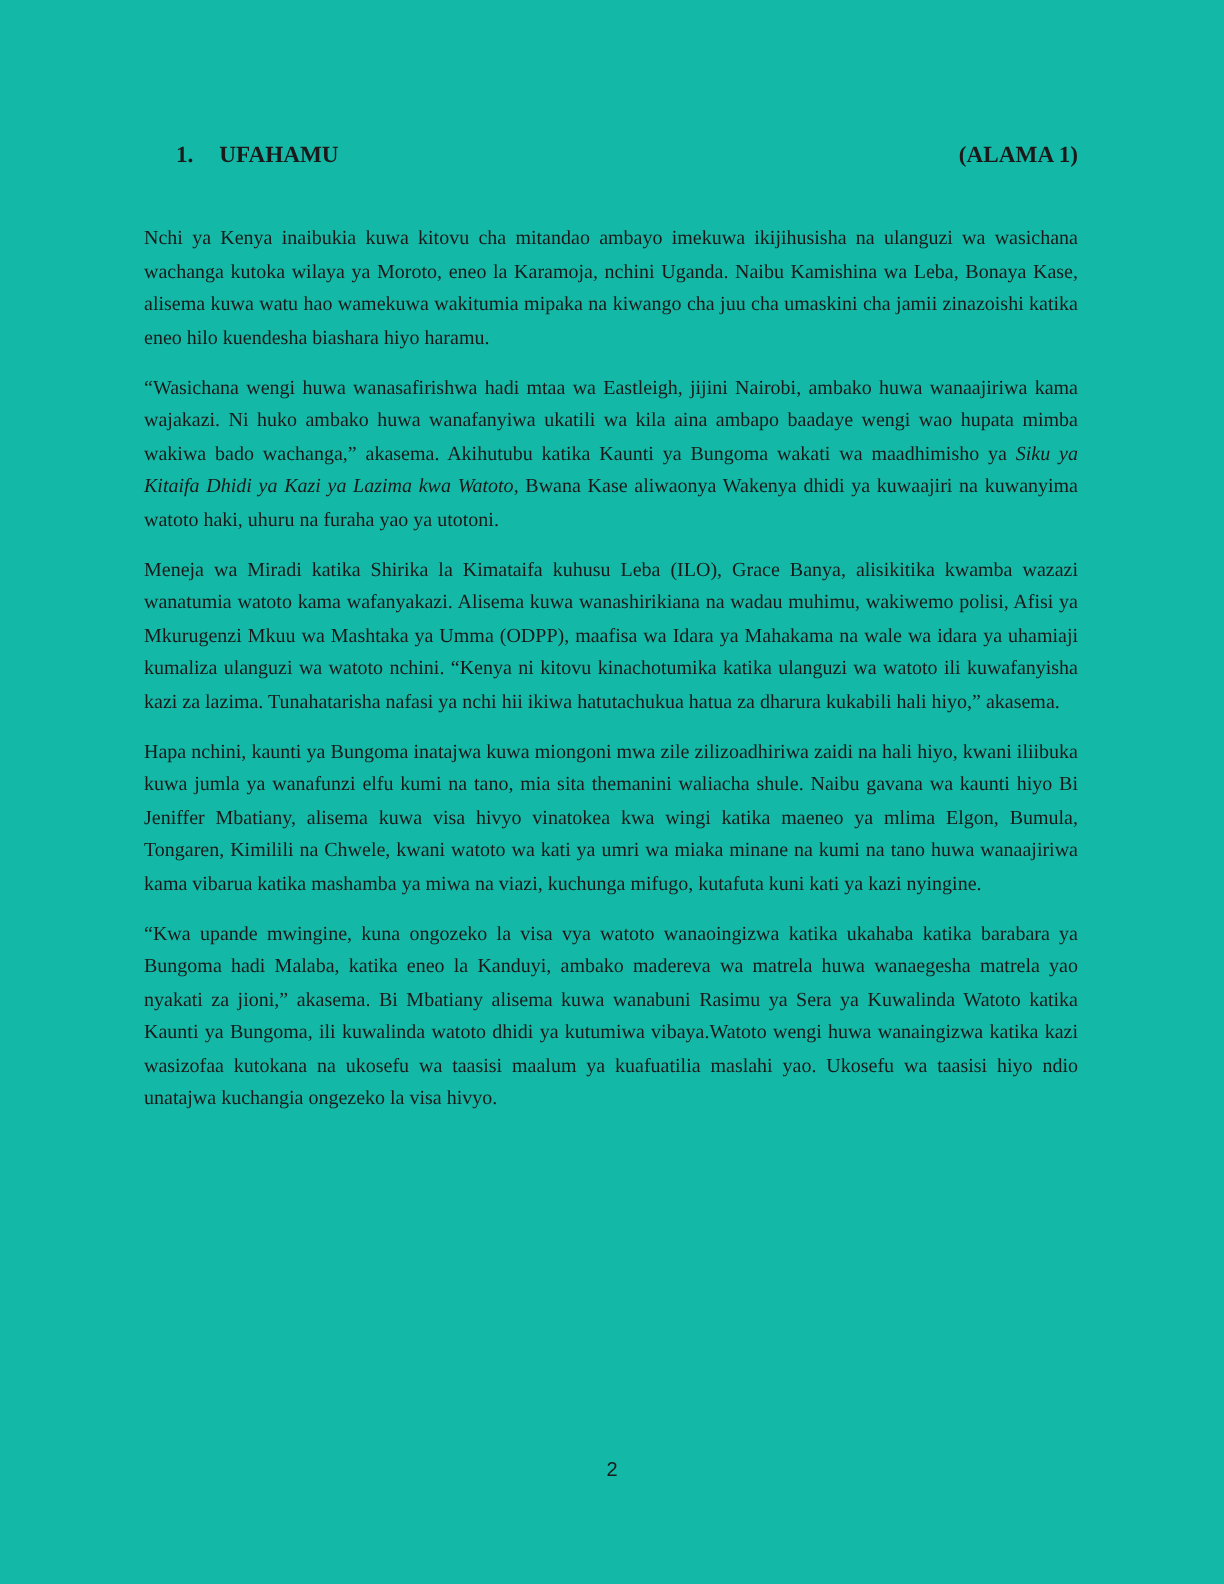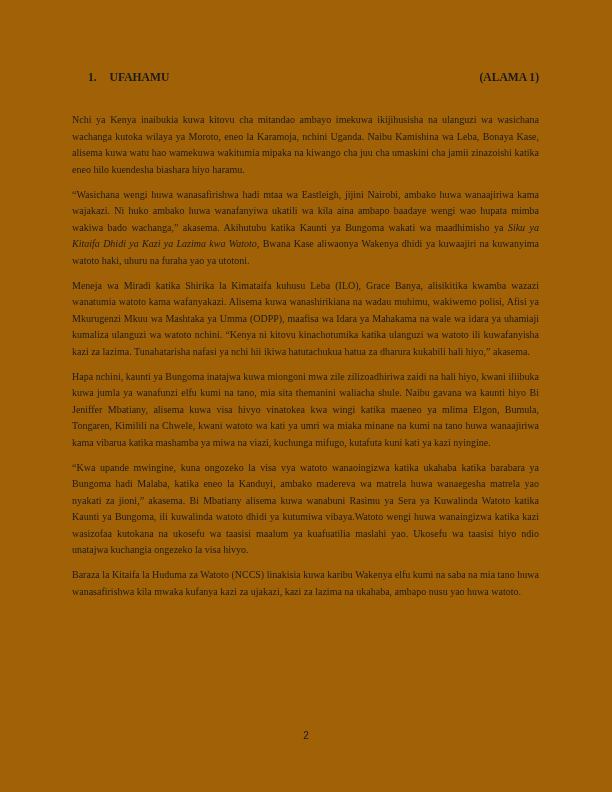--- a/index.html
+++ b/index.html
@@ -1,19 +1,19 @@
 <!DOCTYPE html>
 <html><head>
 <meta charset="utf-8">
 <style>
   html, body { margin: 0; padding: 0; background: #ffffff; }
   body { width: 612px; height: 792px; position: relative; overflow: hidden; }
   .page {
     position: absolute; left: 0; top: 0; width: 612px; height: 792px;
-    background: #a16207; color: #1a1a1a;
+    background: #14b8a6; color: #1a1a1a;
     font-family: "Liberation Serif", "DejaVu Serif", serif;
   }
   .heading {
     position: absolute; left: 88px; top: 71px; width: 451px;
     font-weight: bold; font-size: 11.6px; line-height: 14px;
     display: flex; justify-content: space-between;
   }
   .heading .num { margin-right: 10px; }
   .body {
     position: absolute; left: 72px; top: 112px; width: 467px;
@@ -38,17 +38,16 @@
     </span>
     <span>(ALAMA 1)</span>
   </div>
 
   <div class="body">
     <p>Nchi ya Kenya inaibukia kuwa kitovu cha mitandao ambayo imekuwa ikijihusisha na ulanguzi wa wasichana wachanga kutoka wilaya ya Moroto, eneo la Karamoja, nchini Uganda. Naibu Kamishina wa Leba, Bonaya Kase, alisema kuwa watu hao wamekuwa wakitumia mipaka na kiwango cha juu cha umaskini cha jamii zinazoishi katika eneo hilo kuendesha biashara hiyo haramu.</p>
     <p><span>“Wasichana wengi huwa wanasafirishwa hadi mtaa wa Eastleigh, jijini Nairobi, ambako huwa wanaajiriwa kama wajakazi. Ni huko ambako huwa wanafanyiwa ukatili wa kila aina ambapo baadaye wengi wao hupata mimba wakiwa bado wachanga,” akasema. Akihutubu katika Kaunti ya Bungoma wakati wa maadhimisho ya </span><em>Siku ya Kitaifa Dhidi ya Kazi ya Lazima kwa Watoto</em><span>, Bwana Kase aliwaonya Wakenya dhidi ya kuwaajiri na kuwanyima watoto haki, uhuru na furaha yao ya utotoni.</span></p>
     <p>Meneja wa Miradi katika Shirika la Kimataifa kuhusu Leba (ILO), Grace Banya, alisikitika kwamba wazazi wanatumia watoto kama wafanyakazi. Alisema kuwa wanashirikiana na wadau muhimu, wakiwemo polisi, Afisi ya Mkurugenzi Mkuu wa Mashtaka  ya Umma (ODPP), maafisa wa Idara ya Mahakama na wale wa idara ya uhamiaji kumaliza ulanguzi wa watoto nchini. “Kenya ni kitovu kinachotumika katika ulanguzi wa watoto ili kuwafanyisha kazi za lazima. Tunahatarisha nafasi ya nchi hii ikiwa hatutachukua hatua za dharura kukabili hali hiyo,” akasema.</p>
     <p>Hapa nchini, kaunti ya Bungoma inatajwa kuwa miongoni mwa zile zilizoadhiriwa zaidi na hali hiyo, kwani iliibuka kuwa jumla ya wanafunzi elfu kumi na tano, mia sita themanini waliacha shule. Naibu gavana wa kaunti hiyo Bi Jeniffer Mbatiany, alisema kuwa visa hivyo vinatokea kwa wingi katika maeneo ya mlima Elgon, Bumula, Tongaren, Kimilili na Chwele, kwani watoto wa kati ya umri wa miaka minane na kumi na tano huwa wanaajiriwa kama vibarua katika mashamba ya miwa na viazi, kuchunga mifugo, kutafuta kuni kati ya kazi nyingine.</p>
     <p>“Kwa upande mwingine, kuna ongozeko la visa vya watoto wanaoingizwa katika ukahaba katika barabara ya Bungoma hadi Malaba, katika eneo la Kanduyi, ambako madereva wa matrela huwa wanaegesha matrela yao nyakati za jioni,” akasema. Bi Mbatiany alisema kuwa wanabuni Rasimu ya Sera ya Kuwalinda Watoto katika Kaunti ya Bungoma, ili kuwalinda watoto dhidi ya kutumiwa vibaya.Watoto wengi huwa wanaingizwa katika kazi wasizofaa kutokana na ukosefu wa taasisi maalum ya kuafuatilia maslahi yao. Ukosefu wa taasisi hiyo ndio unatajwa kuchangia ongezeko la visa hivyo.</p>
-    <p>Baraza la Kitaifa la Huduma za Watoto (NCCS) linakisia kuwa karibu Wakenya elfu kumi na saba na mia tano huwa wanasafirishwa kila mwaka kufanya kazi za ujakazi, kazi za lazima na ukahaba, ambapo nusu yao huwa watoto.</p>
   </div>
 
   <div class="page-number">2</div>
 </div>
 
 </body></html>

